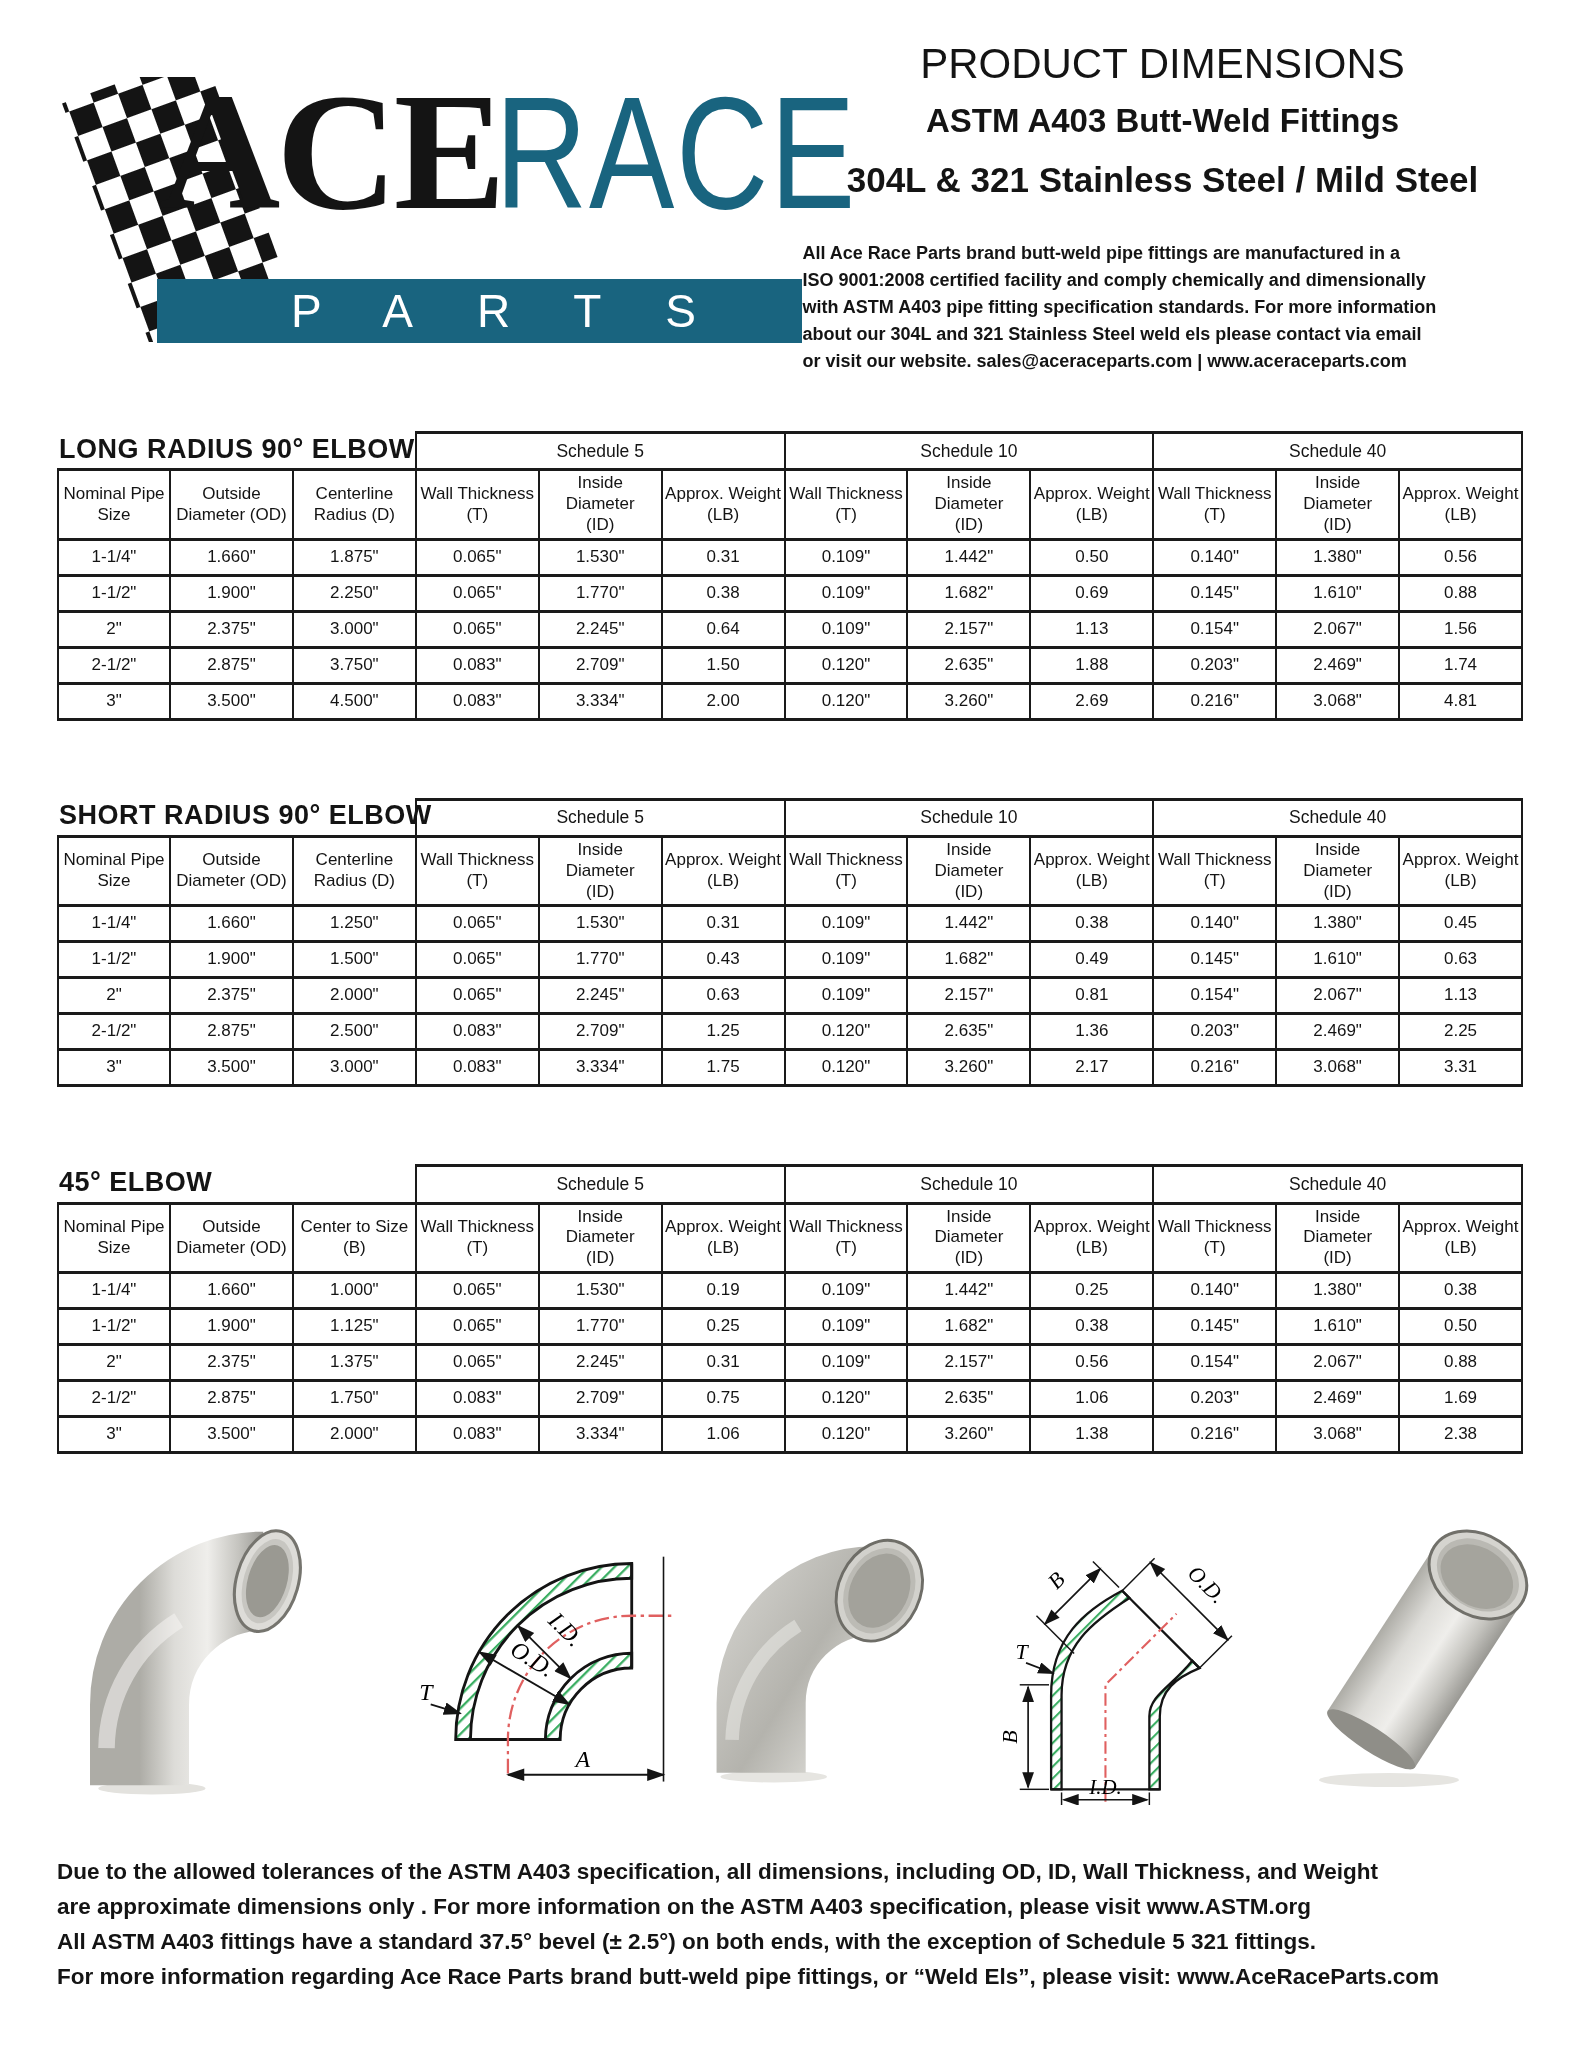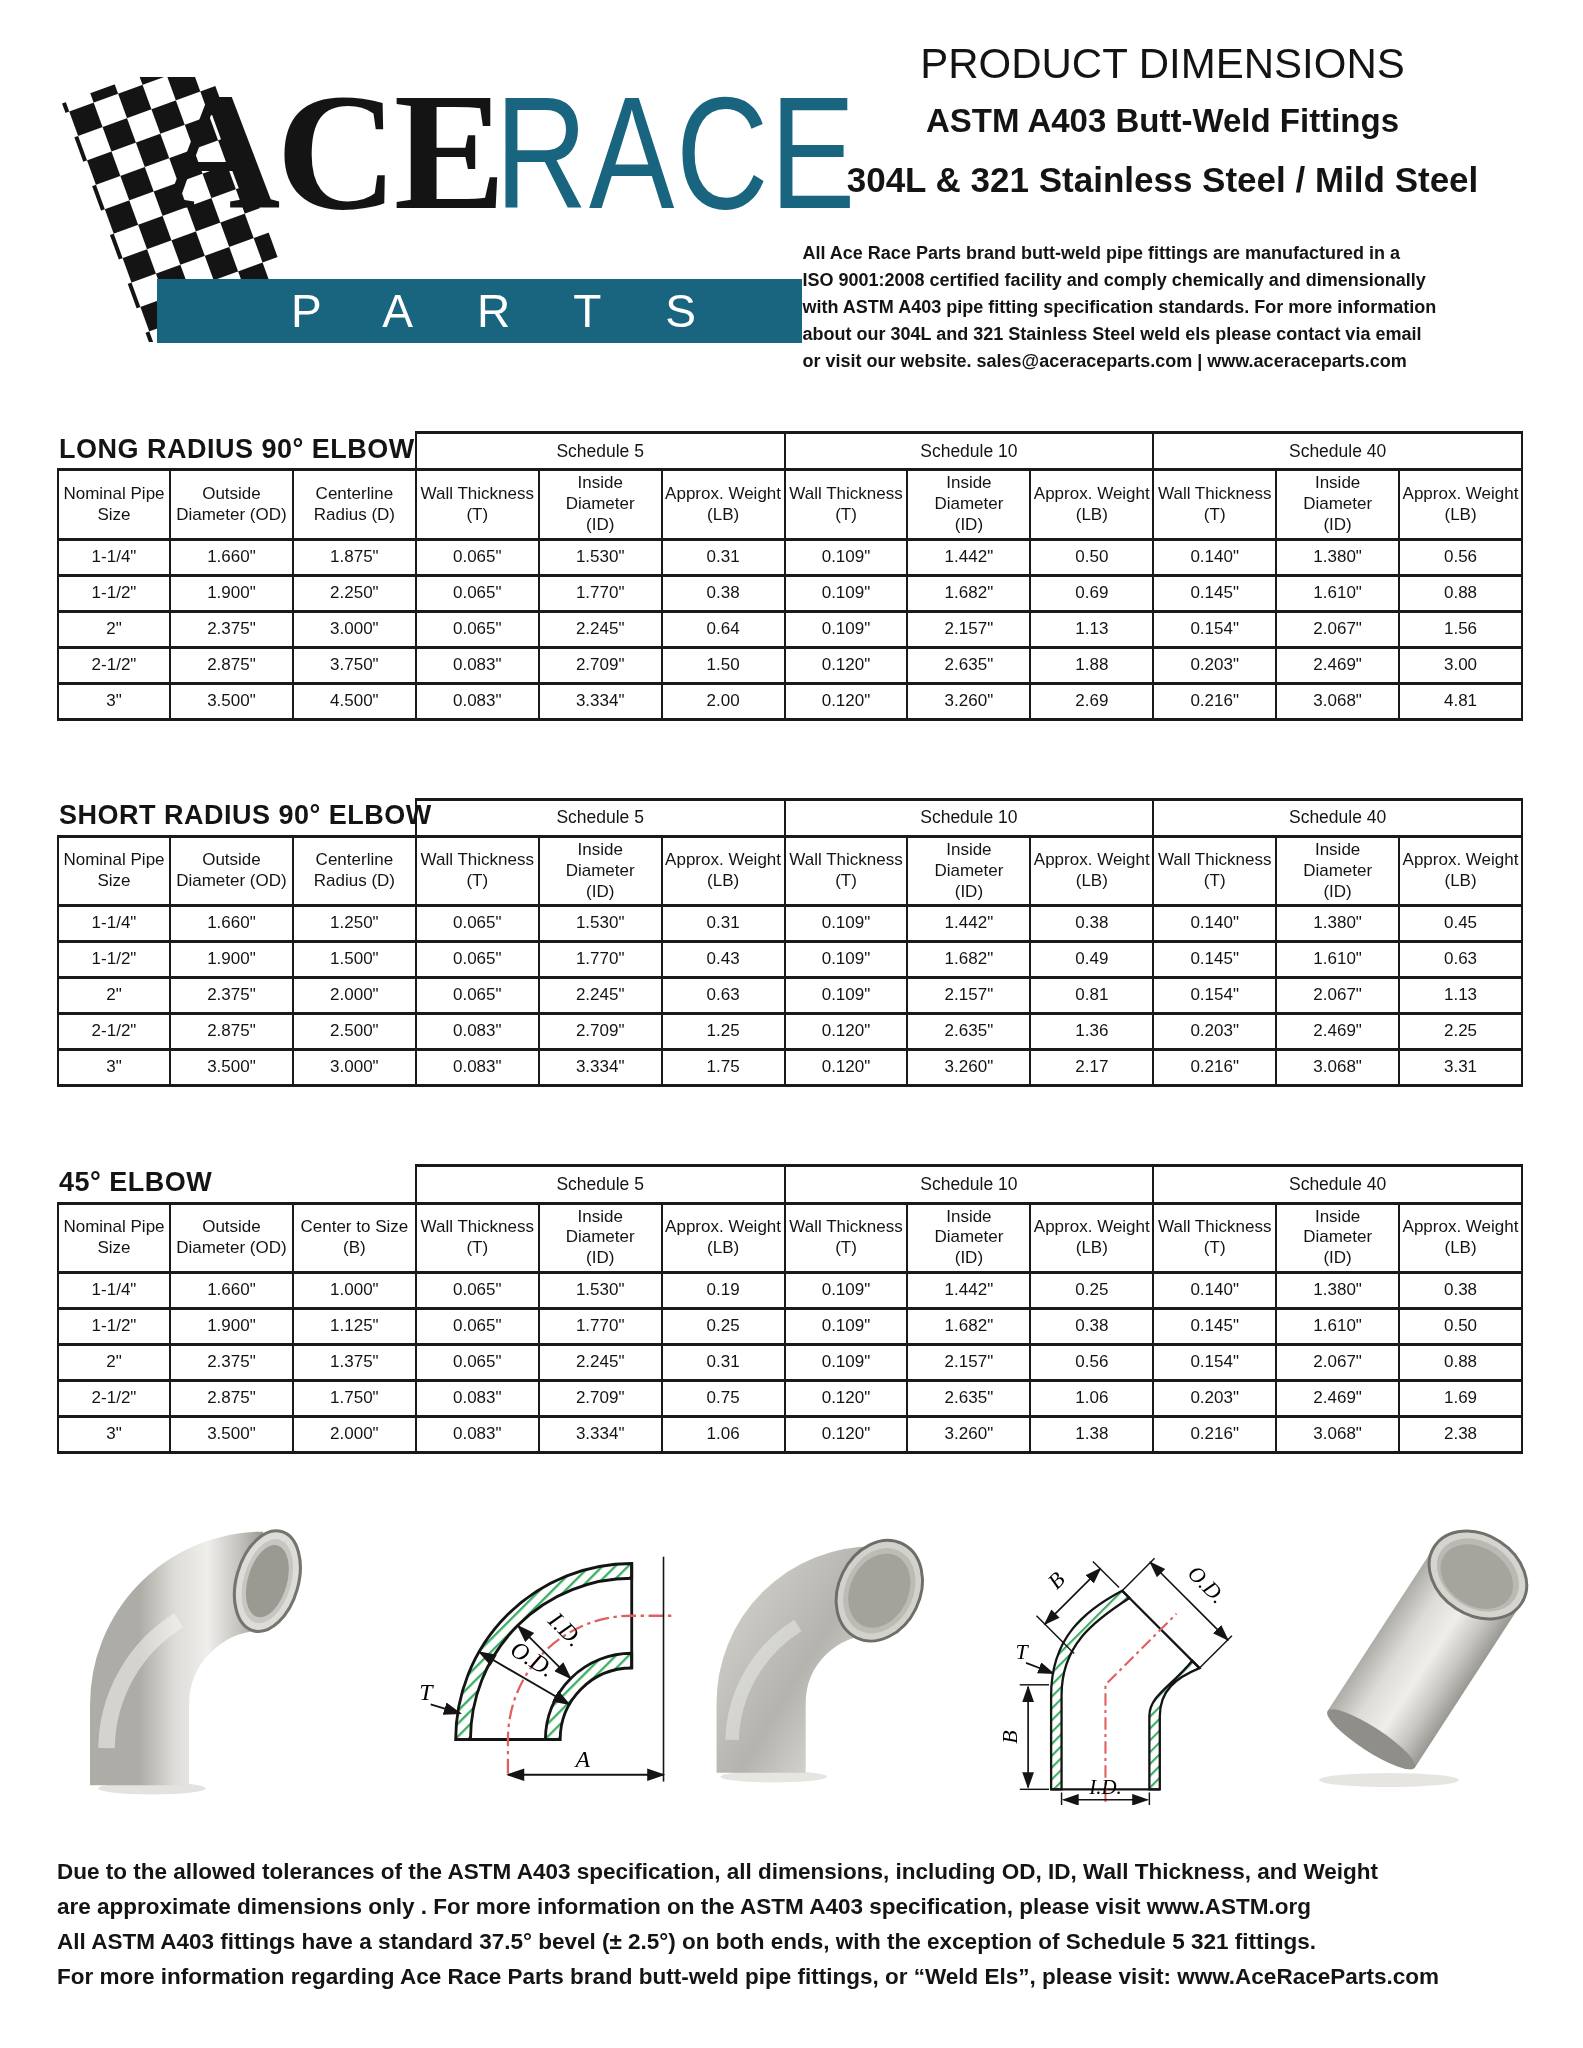--- a/index.html
+++ b/index.html
@@ -229,21 +229,21 @@
           <td class="data-cell">2.875"</td>
           <td class="data-cell">3.750"</td>
           <td class="data-cell">0.083"</td>
           <td class="data-cell">2.709"</td>
           <td class="data-cell">1.50</td>
           <td class="data-cell">0.120"</td>
           <td class="data-cell">2.635"</td>
           <td class="data-cell">1.88</td>
           <td class="data-cell">0.203"</td>
           <td class="data-cell">2.469"</td>
-          <td class="data-cell">3.00</td>
+          <td class="data-cell">1.74</td>
         </tr>
         <tr class="data-row">
           <td class="data-cell">3"</td>
           <td class="data-cell">3.500"</td>
           <td class="data-cell">4.500"</td>
           <td class="data-cell">0.083"</td>
           <td class="data-cell">3.334"</td>
           <td class="data-cell">2.00</td>
           <td class="data-cell">0.120"</td>
           <td class="data-cell">3.260"</td>

